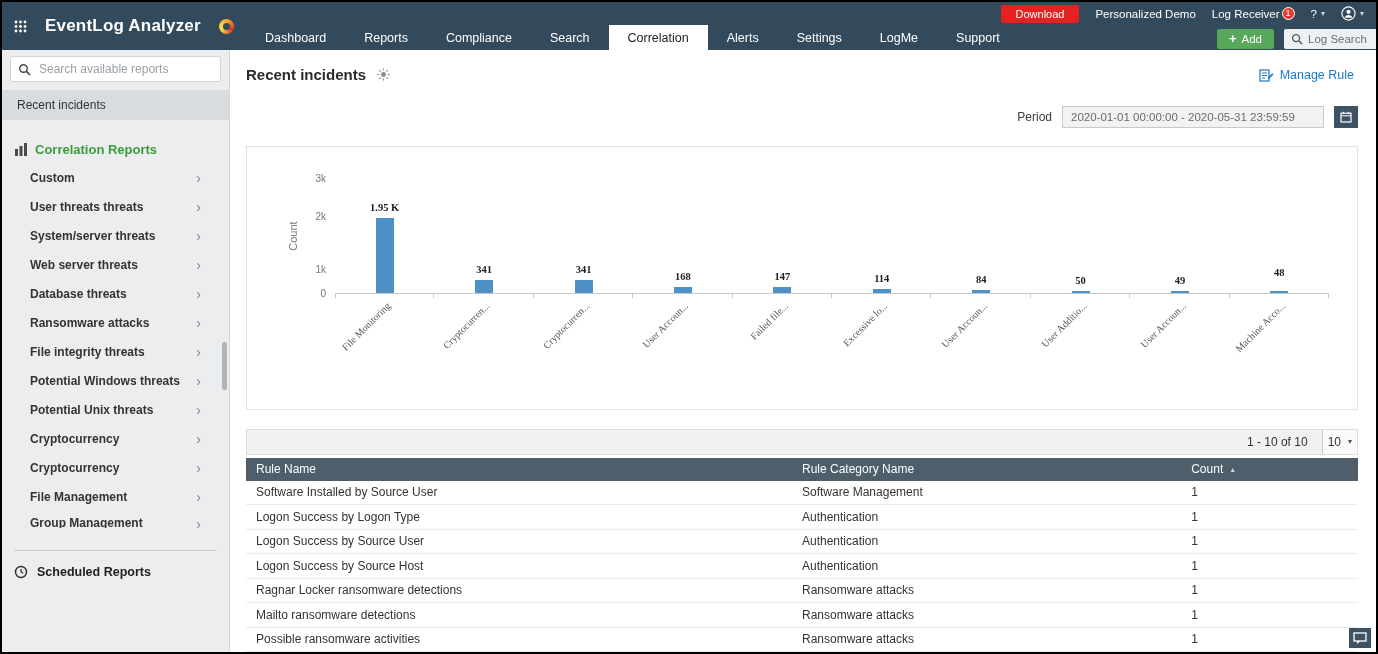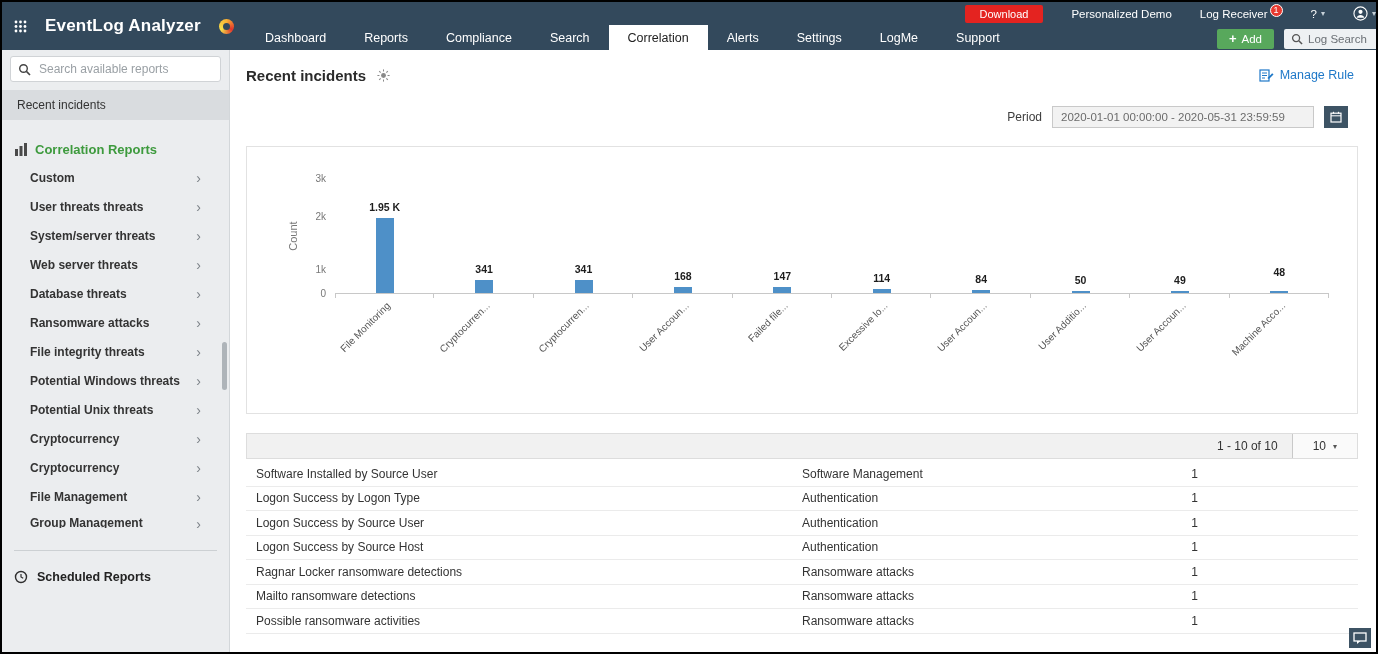--- a/index.html
+++ b/index.html
@@ -7,24 +7,24 @@
   body { font-family:"Liberation Sans", sans-serif; }
   .screen { width:1378px; height:654px; border:2px solid #000; background:#fff; position:relative; overflow:hidden; display:flex; flex-direction:column; }
 
   
   .header { height:48px; background:#33495c; display:flex; flex-shrink:0; }
   .logo-area { width:228px; flex-shrink:0; display:flex; align-items:center; gap:18px; padding-left:12px; }
   .logo-text { color:#fff; font-size:17px; font-weight:bold; letter-spacing:.2px; white-space:nowrap; }
   .logo-swirl { width:15px; height:15px; border-radius:50%; background:conic-gradient(#f9b234,#e2342b,#f6e04a,#f9b234); position:relative; flex-shrink:0; }
   .logo-swirl::after { content:""; position:absolute; left:4px; top:4px; width:7px; height:7px; border-radius:50%; background:#33495c; }
   .header-main { flex:1; display:flex; flex-direction:column; min-width:0; }
-  .header-top { height:23px; display:flex; justify-content:flex-end; align-items:center; gap:28px; color:#fff; font-size:11.5px; }
+  .header-top { height:23px; display:flex; justify-content:flex-end; align-items:center; gap:16px; padding-right:12px; color:#fff; font-size:11.5px; }
   .download-btn { background:#e42320; color:#fff; border:none; font-size:11px; padding:3px 15px; border-radius:2px; cursor:pointer; font-family:inherit; }
   .hlink { color:#fff; cursor:pointer; white-space:nowrap; }
-  .lr-wrap { display:flex; align-items:flex-start; cursor:pointer; }
+  .lr-wrap { display:flex; align-items:flex-end; cursor:pointer; }
   .badge { background:#e83a30; border:1px solid #fff; border-radius:50%; min-width:13px; height:13px; font-size:9px; display:flex; align-items:center; justify-content:center; margin-left:2px; margin-top:-4px; }
   .menu-item { display:flex; align-items:center; gap:4px; cursor:pointer; }
   .caret { font-size:8px; color:#c6d0d8; }
   .header-nav { height:25px; display:flex; align-items:stretch; padding-left:16px; }
   .tab { color:#fff; font-size:12.5px; padding:0 19px; display:flex; align-items:center; cursor:pointer; white-space:nowrap; }
   .tab.active { background:#fff; color:#222; }
   .nav-right { margin-left:auto; display:flex; align-items:center; gap:10px; }
   .add-btn { background:#58a85c; color:#fff; border:none; height:20px; padding:0 12px; border-radius:2px; font-size:11.5px; display:flex; align-items:center; gap:5px; cursor:pointer; font-family:inherit; }
   .add-btn .plus { font-weight:bold; font-size:13px; }
   .log-search { width:118px; height:20px; background:#eef1f3; border-radius:2px; display:flex; align-items:center; gap:5px; padding:0 7px; margin-right:-26px; }
@@ -39,51 +39,51 @@
   .sidebar-search { margin:6px 8px 0; position:relative; }
   .sidebar-search input { width:100%; height:26px; border:1px solid #d0d3d6; border-radius:3px; padding:0 8px 0 28px; font-size:12px; color:#333; background:#fff; outline:none; font-family:inherit; }
   .sidebar-search input::placeholder { color:#9aa0a5; }
   .sidebar-search .mag { position:absolute; left:8px; top:6px; }
   .recent-item { height:30px; margin-top:8px; background:#d9dcdf; display:flex; align-items:center; padding:0 15px; font-size:12px; color:#333; cursor:pointer; }
   .section-head { margin:22px 12px 6px; display:flex; gap:7px; align-items:center; color:#3d9a3d; font-weight:bold; font-size:13px; }
   .side-item { height:29px; display:flex; align-items:center; justify-content:space-between; padding:0 28px; font-size:12px; font-weight:bold; color:#333; cursor:pointer; }
   .side-item .chev { color:#7d8389; font-size:14px; font-weight:normal; }
   .side-item-cut { height:17px; overflow:hidden; align-items:flex-start; padding-top:5px; }
   .side-divider { border-top:1px solid #ccd0d3; margin:22px 12px 0; }
-  .scheduled { display:flex; gap:9px; align-items:center; padding:0 12px; margin-top:14px; height:24px; font-weight:bold; font-size:12.5px; color:#222; cursor:pointer; }
+  .scheduled { display:flex; gap:9px; padding:0 12px; margin-top:14px; height:24px; font-weight:bold; font-size:12.5px; color:#222; cursor:pointer; }
   .side-scroll-thumb { position:absolute; right:2px; top:292px; width:5px; height:48px; background:#aeb4b9; border-radius:3px; cursor:grab; }
 
   
   .main { flex:1; display:flex; flex-direction:column; background:#fff; min-width:0; }
   .main-title-row { display:flex; align-items:center; padding:14px 22px 0 16px; height:36px; }
   .page-title { font-size:15px; font-weight:bold; color:#2b2b2b; }
   .title-icon { margin-left:11px; display:flex; cursor:pointer; }
   .manage-rule { margin-left:auto; color:#1e78c8; font-size:12.5px; display:flex; gap:6px; align-items:center; cursor:pointer; }
-  .period-row { display:flex; justify-content:flex-end; align-items:center; gap:10px; padding:0 28px; margin-top:20px; height:22px; }
+  .period-row { display:flex; justify-content:flex-end; align-items:center; gap:10px; padding:0 18px; margin-top:20px; height:22px; }
   .period-label { font-size:12px; color:#3c3c3c; }
   .period-input { width:262px; height:22px; background:#f2f2f2; border:1px solid #c9c9c9; font-size:11.5px; color:#6b6b6b; padding:0 8px; outline:none; font-family:inherit; }
   .calendar-btn { width:24px; height:22px; background:#3d5364; border:none; display:flex; align-items:center; justify-content:center; cursor:pointer; }
 
   
   .chart-panel { margin:18px 18px 0 16px; border:1px solid #e2e2e2; height:268px; position:relative; background:#fff; }
   .plot { position:absolute; left:88px; right:28px; top:32px; height:115px; border-bottom:1px solid #c8c8c8; display:flex; align-items:flex-end; }
   .plot::before { content:""; position:absolute; left:0; top:100%; width:1px; height:5px; background:#c8c8c8; }
-  .col { flex:1; position:relative; height:100%; display:flex; justify-content:center; align-items:flex-end; }
+  .col { flex:1; position:relative; height:100%; display:flex; justify-content:center; align-items:flex-end;font-family:Liberation Serif, serif; }
   .col::after { content:""; position:absolute; right:0; top:100%; width:1px; height:5px; background:#c8c8c8; }
   .bar { width:18px; }
   .val { position:absolute; left:0; width:100%; text-align:center; font-size:10.5px; font-weight:bold; color:#1d1d1d; }
   .cat { position:absolute; top:calc(100% + 7px); right:50%; transform:rotate(-45deg); transform-origin:100% 0%; white-space:nowrap; font-size:10px; color:#555; }
   .yticks { position:absolute; right:calc(100% + 9px); top:0; height:100%; width:30px; }
   .ytick { position:absolute; right:0; font-size:10px; color:#777; }
   .ylab { position:absolute; left:-62px; top:50%; width:40px; text-align:center; transform:translateY(-50%) rotate(-90deg); font-size:11px; color:#777; }
 
   
   .pagination { margin:19px 18px 0 16px; background:#f1f1f1; border:1px solid #ddd; height:26px; display:flex; align-items:center; justify-content:flex-end; font-size:12px; color:#333; }
   .page-info { padding-right:14px; }
-  .page-size { border-left:1px solid #c9c9c9; height:100%; display:flex; align-items:center; gap:7px; padding:0 20px; background:#fafafa; cursor:pointer; }
+  .page-size { border-left:1px solid #c9c9c9; height:100%; display:flex; align-items:center; gap:7px; padding:0 5px; background:#fafafa; cursor:pointer; }
   .page-size .caret { color:#555; }
   .dtable { margin:3px 18px 0 16px; }
   .thead { display:flex; background:#4e5e6a; color:#fff; height:23px; align-items:center; font-size:12px; }
   .th { cursor:pointer; display:flex; align-items:center; gap:6px; }
   .sort { font-size:7px; color:#cdd6dc; }
   .tr { display:flex; height:24.5px; align-items:center; border-bottom:1px solid #ebebeb; font-size:12px; color:#333; background:#fff; }
   .col-rule { width:50%; padding-left:10px; }
   .col-cat { width:35%; }
   .col-count { flex:1; }
 
@@ -368,20 +368,28 @@
 
       <div class="pagination">
         <span class="page-info">1 - 10 of 10</span>
         <span class="page-size">
           <span>10</span>
           <span class="caret">▾</span>
         </span>
       </div>
 
       <div class="dtable">
+        <div class="thead">
+          <div class="th col-rule">Rule Name</div>
+          <div class="th col-cat">Rule Category Name</div>
+          <div class="th col-count">
+            <span>Count</span>
+            <span class="sort">▲</span>
+          </div>
+        </div>
         <div>
 
         <div class="tr">
               <div class="td col-rule">Software Installed by Source User</div>
               <div class="td col-cat">Software Management</div>
               <div class="td col-count">1</div>
             </div>
             <div class="tr">
               <div class="td col-rule">Logon Success by Logon Type</div>
               <div class="td col-cat">Authentication</div>

